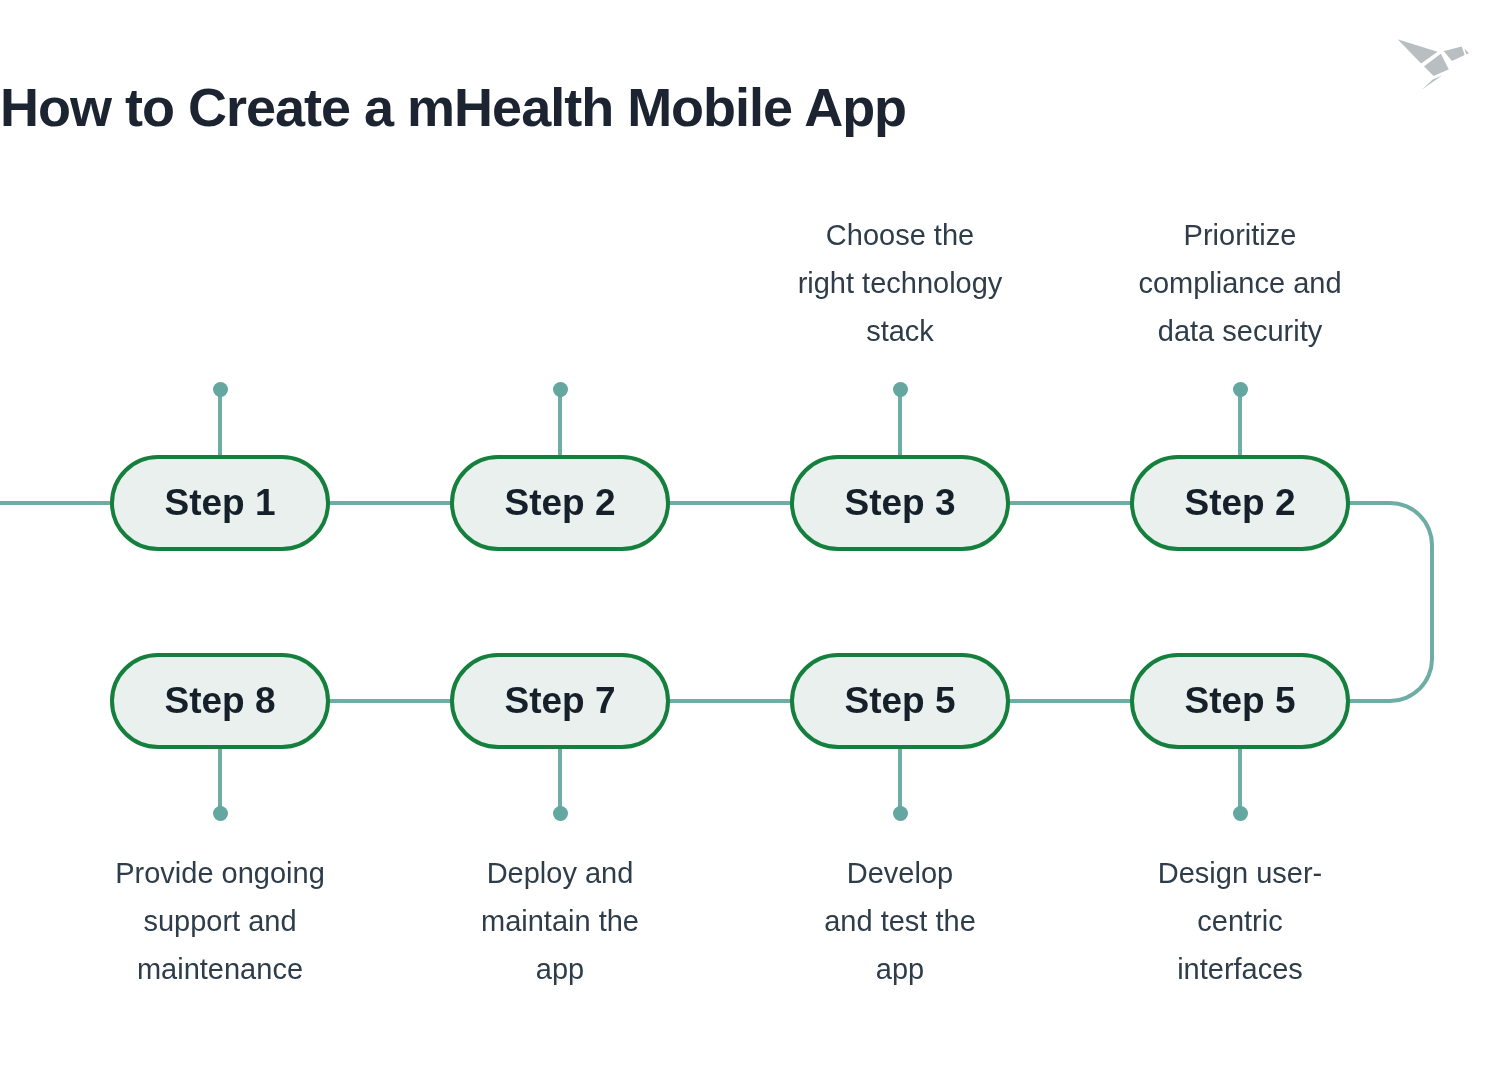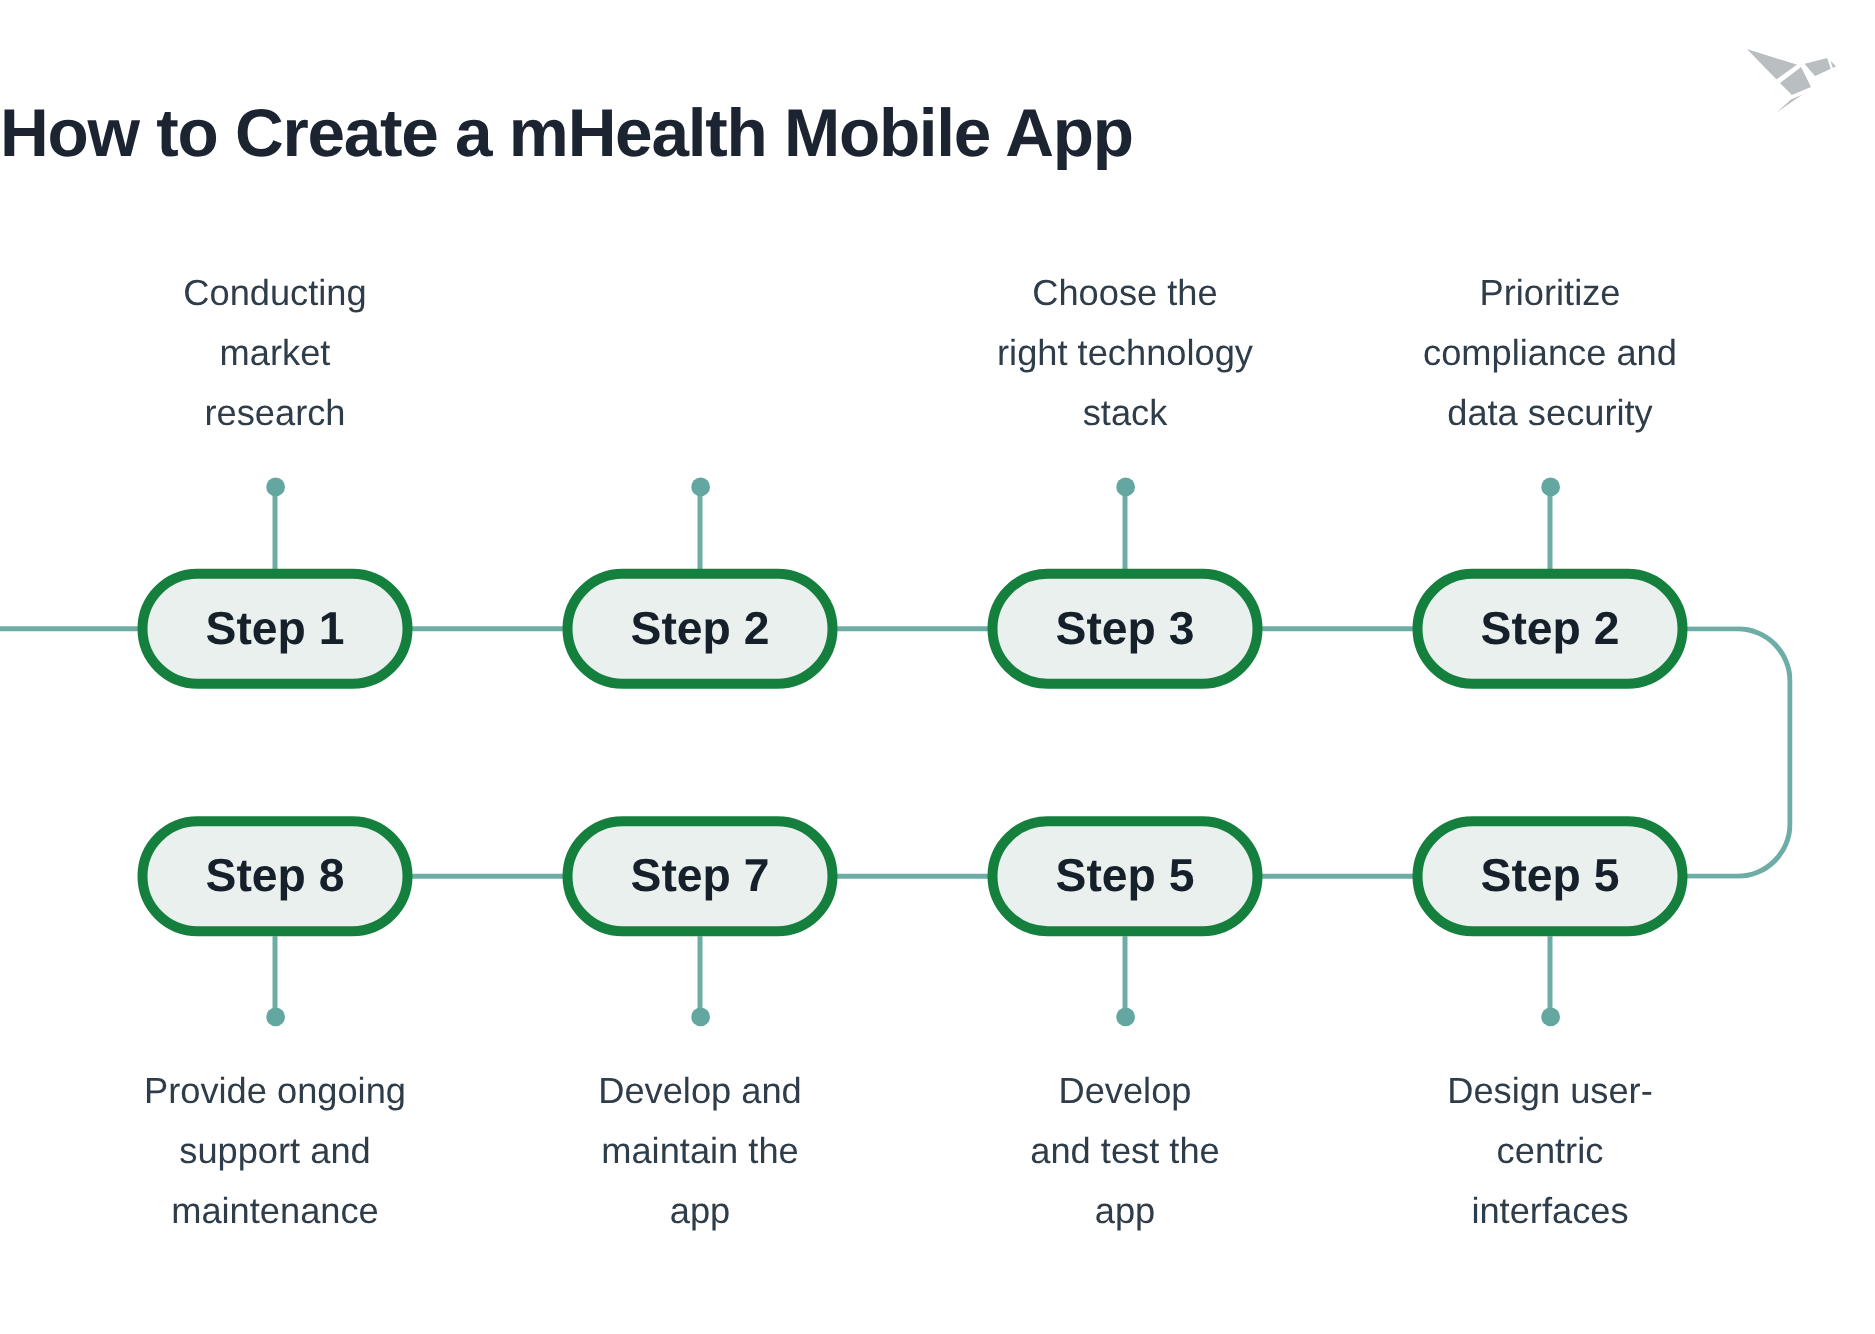--- a/index.html
+++ b/index.html
@@ -17,21 +17,21 @@
     font-size:54px;font-weight:bold;letter-spacing:-1px;
     color:#1b2430;
   }
 
   
   .logo{position:absolute;left:1378px;top:18px;width:100px;height:88px;}
 
   
   .pill{
     position:absolute;width:220px;height:96px;box-sizing:border-box;
-    background:#e9f0ee;border:8px solid #15803d;border-radius:50px;
+    background:#e9f0ee;border:4px solid #15803d;border-radius:50px;
     display:flex;align-items:center;justify-content:center;
     z-index:3;
   }
   .pill .step-label{
     font-size:37px;font-weight:bold;color:#16202a;letter-spacing:0px;
   }
   .p1{left:110px}.p2{left:450px}.p3{left:790px}.p4{left:1130px}
   .r1{top:455px}.r2{top:653px}
 
   
@@ -81,23 +81,20 @@
   <svg class="logo" viewBox="0 0 100 100" aria-hidden="true">
     <g fill="#b9bfc1" stroke="#ffffff" stroke-width="2" stroke-linejoin="round">
       <polygon points="12,22 63,38 42,53"></polygon>
       <polygon points="44,55 65,39 75,59 56,67"></polygon>
       <polygon points="66,37 89,31 94,42 77,50"></polygon>
       <polygon points="89,31 98,40 93,43"></polygon>
       <polygon points="55,69 74,61 31,91"></polygon>
     </g>
   </svg>
 
-  <div class="desc desc-top dc1">Conducting
-market
-research</div>
   <div class="desc desc-top dc3">Choose the
 right technology
 stack</div>
   <div class="desc desc-top dc4">Prioritize
 compliance and
 data security</div>
 
   <div class="dot dot-top dx1"></div>
   <div class="dot dot-top dx2"></div>
   <div class="dot dot-top dx3"></div>
@@ -149,21 +146,21 @@
   <div class="stem stem-bot x3"></div>
   <div class="stem stem-bot x4"></div>
   <div class="dot dot-bot dx1"></div>
   <div class="dot dot-bot dx2"></div>
   <div class="dot dot-bot dx3"></div>
   <div class="dot dot-bot dx4"></div>
 
   <div class="desc desc-bot dc1">Provide ongoing
 support and
 maintenance</div>
-  <div class="desc desc-bot dc2">Develop and
+  <div class="desc desc-bot dc2">Deploy and
 maintain the
 app</div>
   <div class="desc desc-bot dc3">Develop
 and test the
 app</div>
   <div class="desc desc-bot dc4">Design user-
 centric
 interfaces</div>
 
 </div>

